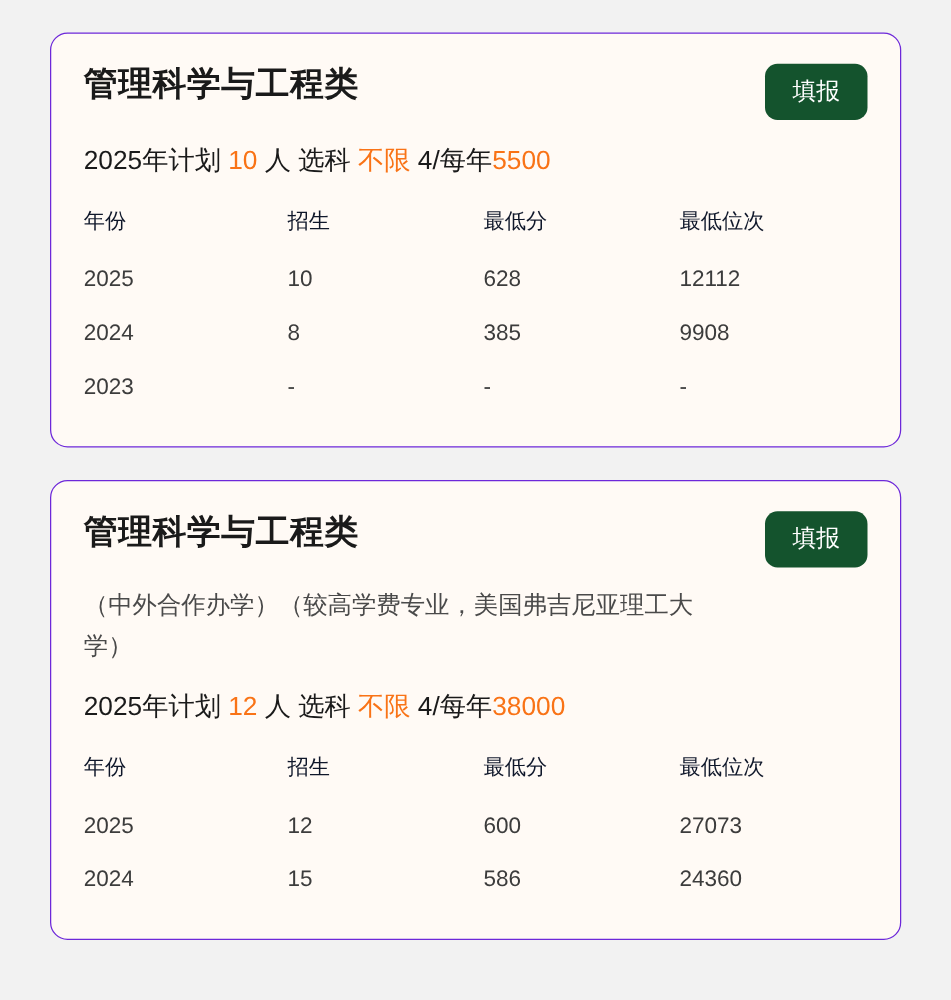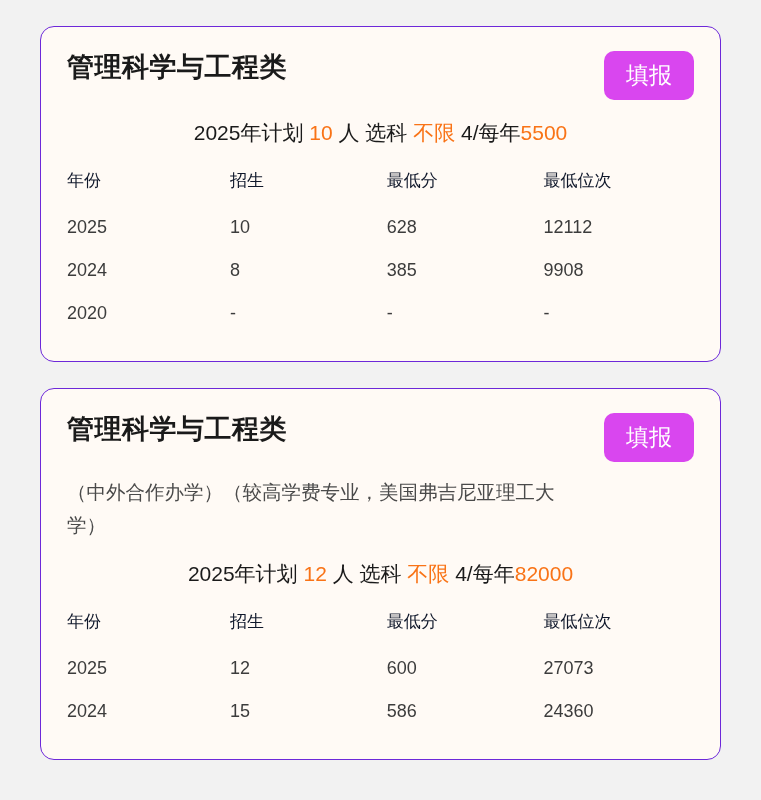--- a/index.html
+++ b/index.html
@@ -32,44 +32,43 @@
   .title {
     font-size: 27px;
     font-weight: bold;
     color: #1a1a1a;
     letter-spacing: 0.5px;
     line-height: 1.2;
     padding-top: 2px;
   }
   .apply-btn {
     flex: 0 0 auto;
-    background: #d946ef;
+    background: #14532d;
     color: #ffffff;
-    font-size: 23px;
+    font-size: 19px;
     border: none;
     border-radius: 10px;
     padding: 13px 22px;
     cursor: pointer;
     line-height: 1;
     margin-top: 2px;
   }
   .subtitle {
     margin-top: 14px;
     font-size: 19.5px;
     color: #4a4a4a;
     line-height: 1.65;
     max-width: 500px;
   }
   .plan-line {
     margin-top: 18px;
     font-size: 21px;
     color: #1a1a1a;
     line-height: 1.4;
     white-space: nowrap;
-    text-align: center;
   }
   .plan-line .num { color: #f97316; }
   .plan-line .subj { color: #f97316; }
   .plan-line .fee { color: #f97316; }
   table.scores {
     width: 100%;
     margin-top: 22px;
     border-collapse: collapse;
     table-layout: fixed;
   }
@@ -131,42 +130,42 @@
           <td>628</td>
           <td>12112</td>
         </tr>
         <tr>
           <td>2024</td>
           <td>8</td>
           <td>385</td>
           <td>9908</td>
         </tr>
         <tr>
-          <td>2020</td>
+          <td>2023</td>
           <td>-</td>
           <td>-</td>
           <td>-</td>
         </tr>
       </tbody>
     </table>
   </div>
 
   <div class="card">
     <div class="card-head">
       <div class="title">管理科学与工程类</div>
       <button class="apply-btn">填报</button>
     </div>
     <div class="subtitle">（中外合作办学）（较高学费专业，美国弗吉尼亚理工大学）</div>
     <div class="plan-line">
       <span>2025年计划</span>
       <span class="num">12</span>
       <span>人</span>
       <span>选科</span>
       <span class="subj">不限</span>
-      <span>4/每年</span><span class="fee">82000</span>
+      <span>4/每年</span><span class="fee">38000</span>
     </div>
     <table class="scores">
       <colgroup>
           <col class="c1">
           <col class="c2">
           <col class="c3">
           <col class="c4">
         </colgroup>
       <thead>
         <tr>

